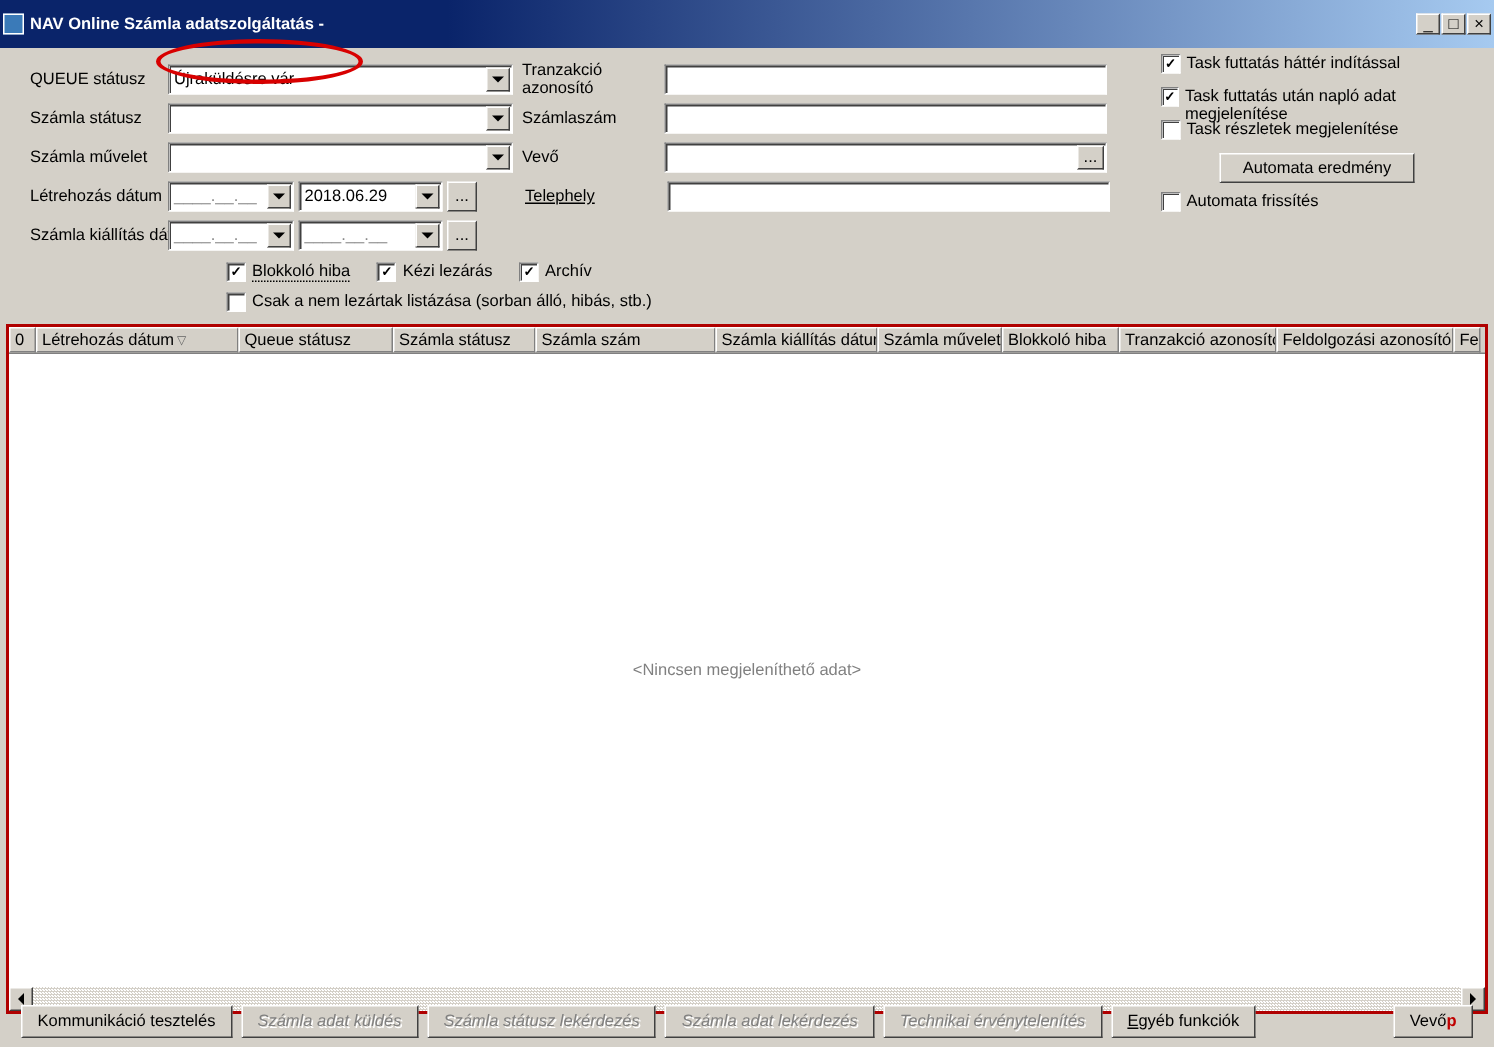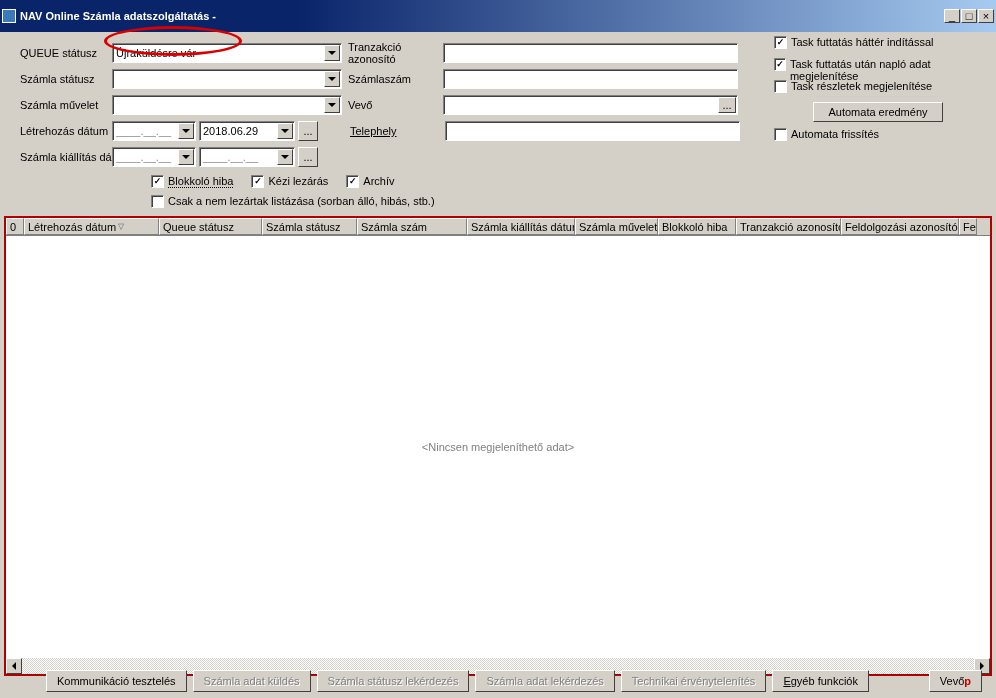--- a/index.html
+++ b/index.html
@@ -51,23 +51,23 @@
 .grid-wrap { margin: 2px 4px 0 4px; border: 2px solid #b00000; position: relative; height: 460px; background: #fff;}
 .grid-header { display: flex; background: #d4d0c8; height: 18px; border-bottom: 1px solid #808080; }
 .gh-cell { border: 1px solid; border-color: #fff #808080 #808080 #fff; padding: 1px 3px; white-space: nowrap; overflow: hidden; display: flex; align-items: center; background: #d4d0c8; }
 .gh-sort { font-size: 8px; color: #666; margin-left: 2px;}
 .grid-body { position: absolute; top: 18px; left: 0; right: 0; bottom: 16px; background: #fff; display: flex; align-items: center; justify-content: center; color: #808080; }
 .hscroll { position: absolute; left: 0; right: 0; bottom: 0; height: 16px; background: #d4d0c8; display: flex; }
 .sbtn { width: 16px; height: 16px; background: #d4d0c8; border: 1px solid; border-color: #fff #404040 #404040 #fff; display: flex; align-items: center; justify-content: center; cursor: pointer;}
 .strack { flex: 1; background: repeating-conic-gradient(#fff 0% 25%, #d4d0c8 0% 50%) 0 0/2px 2px; }
 
 
-.bottombar { position: absolute; bottom: 6px; left: 0; right: 0; padding: 0 14px; display: flex; align-items: center; gap: 6px; margin-left: 32px;}
+.bottombar { position: absolute; bottom: 6px; left: 0; right: 0; padding: 0 14px; display: flex; align-items: center; gap: 6px;}
 .bbtn { height: 22px; padding: 0 10px; background: #d4d0c8; border: 1px solid; border-color: #fff #404040 #404040 #fff; cursor: pointer; display: flex; align-items: center; }
-.bbtn.disabled { color: #808080; text-shadow: 1px 1px 0 #fff; cursor: default;}
+.bbtn.disabled { color: #808080; text-shadow: 1px 1px 0 #fff; cursor: default; font-style: italic;}
 .bbtn .ul { text-decoration: underline; }
 .spacer { flex: 1; }
 .exit-mark { color: #c00000; font-weight: bold;}
 
 .arrow-down { width: 0; height: 0; border-left: 4px solid transparent; border-right: 4px solid transparent; border-top: 4px solid #000; }
 .arrow-left-s { width: 0; height: 0; border-top: 4px solid transparent; border-bottom: 4px solid transparent; border-right: 4px solid #000; }
 .arrow-right-s { width: 0; height: 0; border-top: 4px solid transparent; border-bottom: 4px solid transparent; border-left: 4px solid #000; }
 
 .lookup-btn { position: absolute; right: 1px; top: 1px; width: 18px; height: 16px; background: #d4d0c8; border: 1px solid; border-color: #fff #404040 #404040 #fff; display:flex;align-items:center;justify-content:center;cursor:pointer;}
 </style>
@@ -219,21 +219,21 @@
       <div class="gh-cell" style="width: 135px;">
         <span>Létrehozás dátum</span>
         <span class="gh-sort">▽</span>
       </div>
       <div class="gh-cell" style="width: 103px;">
         <span>Queue státusz</span>
       </div>
       <div class="gh-cell" style="width: 95px;">
         <span>Számla státusz</span>
       </div>
-      <div class="gh-cell" style="width: 110px;">
+      <div class="gh-cell" style="width: 120px;">
         <span>Számla szám</span>
       </div>
       <div class="gh-cell" style="width: 108px;">
         <span>Számla kiállítás dátum</span>
       </div>
       <div class="gh-cell" style="width: 83px;">
         <span>Számla művelet</span>
       </div>
       <div class="gh-cell" style="width: 78px;">
         <span>Blokkoló hiba</span>

